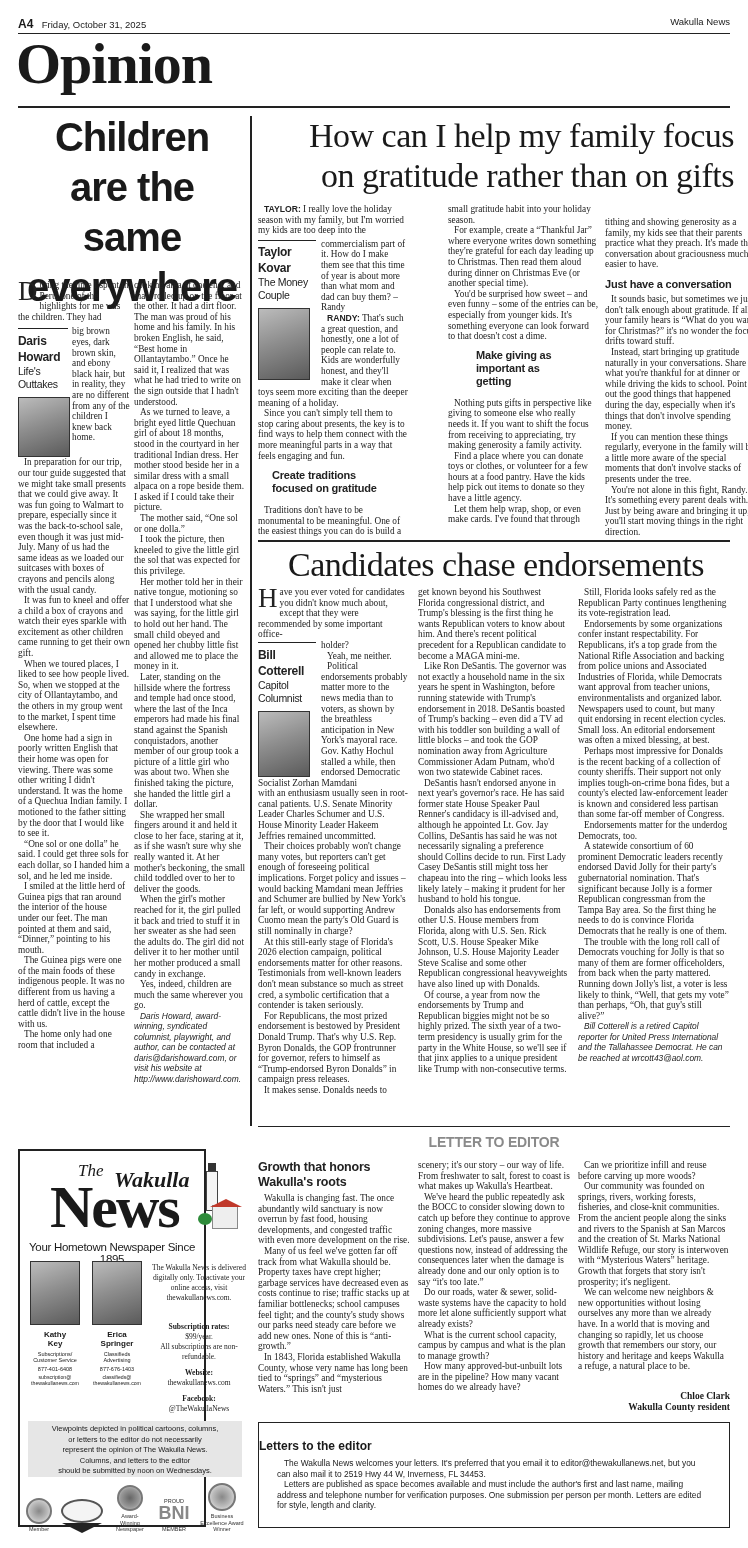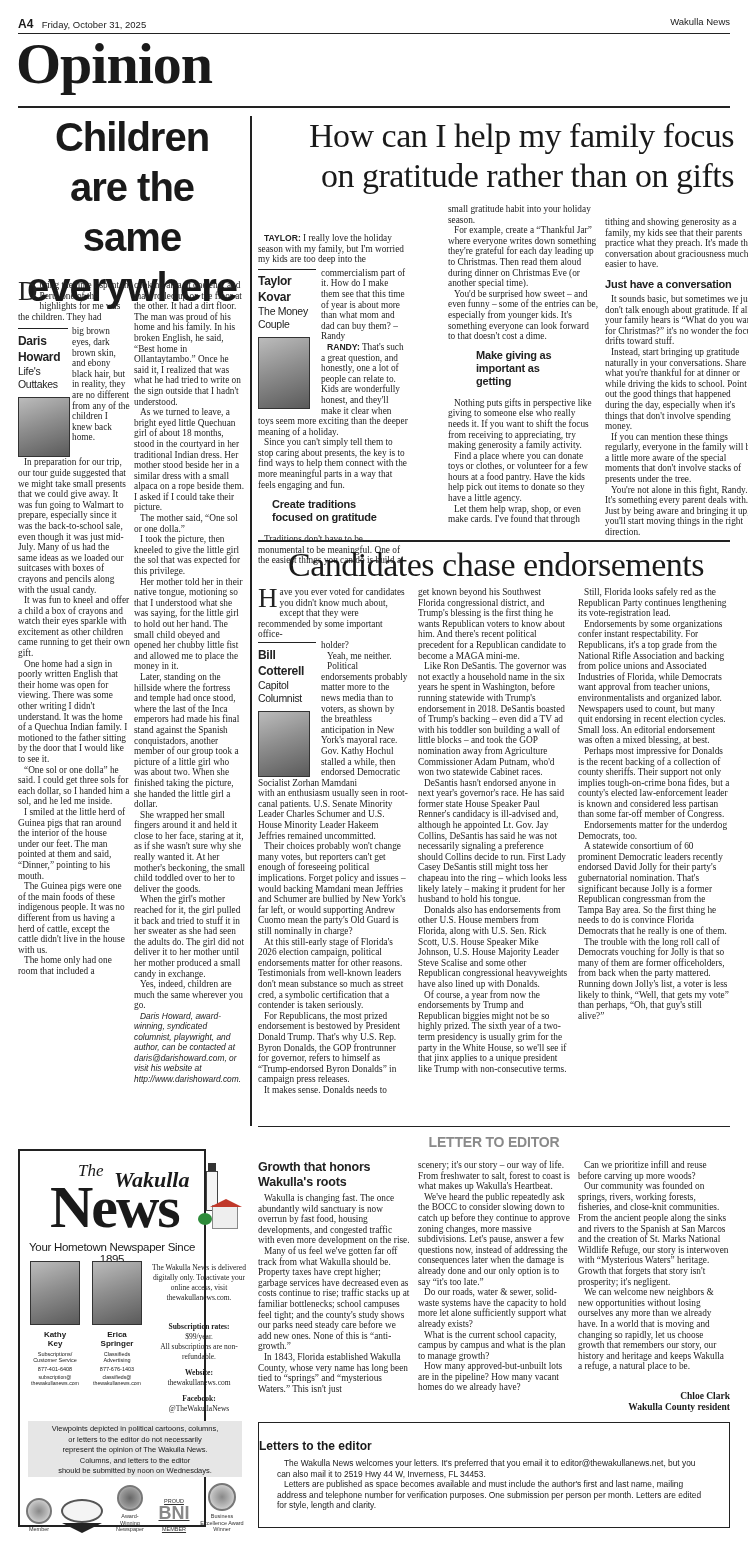--- a/index.html
+++ b/index.html
@@ -48,20 +48,21 @@
     <div style="border-top:1px solid #222;padding-top:4px;"></div>
     <div class="byline-name">Daris</div>
     <div class="byline-name">Howard</div>
     <div class="byline-role">Life's</div>
     <div class="byline-role">Outtakes</div>
     <div class="photo" style="width:52px;height:60px;margin-top:6px;"></div>
   </div>
   <p class="noind" style="margin-top:4px;">big brown eyes, dark brown skin, and ebony black hair, but in reality, they are no different from any of the children I knew back home.</p>
   <p style="clear:both;">In preparation for our trip, our tour guide suggested that we might take small presents that we could give away. It was fun going to Walmart to prepare, especially since it was the back-to-school sale, even though it was just mid-July. Many of us had the same ideas as we loaded our suitcases with boxes of crayons and pencils along with the usual candy.</p>
   <p>It was fun to kneel and offer a child a box of crayons and watch their eyes sparkle with excitement as other children came running to get their own gift.</p>
+  <p>When we toured places, I liked to see how people lived. So, when we stopped at the city of Ollantaytambo, and the others in my group went to the market, I spent time elsewhere.</p>
   <p>One home had a sign in poorly written English that their home was open for viewing. There was some other writing I didn't understand. It was the home of a Quechua Indian family. I motioned to the father sitting by the door that I would like to see it.</p>
   <p>“One sol or one dolla” he said. I could get three sols for each dollar, so I handed him a sol, and he led me inside.</p>
   <p>I smiled at the little herd of Guinea pigs that ran around the interior of the house under our feet. The man pointed at them and said, “Dinner,” pointing to his mouth.</p>
   <p>The Guinea pigs were one of the main foods of these indigenous people. It was no different from us having a herd of cattle, except the cattle didn't live in the house with us.</p>
   <p>The home only had one room that included a</p>
 </div>
 
 <div class="abs body-text" style="left:134px;top:280px;width:112px;">
   <p class="noind">cooking area at one end, and mats rolled up on the floor at the other. It had a dirt floor. The man was proud of his home and his family. In his broken English, he said, “Best home in Ollantaytambo.” Once he said it, I realized that was what he had tried to write on the sign outside that I hadn't understood.</p>
   <p>As we turned to leave, a bright eyed little Quechuan girl of about 18 months, stood in the courtyard in her traditional Indian dress. Her mother stood beside her in a similar dress with a small alpaca on a rope beside them. I asked if I could take their picture.</p>
@@ -73,21 +74,21 @@
   <p>When the girl's mother reached for it, the girl pulled it back and tried to stuff it in her sweater as she had seen the adults do. The girl did not deliver it to her mother until her mother produced a small candy in exchange.</p>
   <p>Yes, indeed, children are much the same wherever you go.</p>
   <p class="tagline" style="text-indent:6px;">Daris Howard, award-winning, syndicated columnist, playwright, and author, can be contacted at daris@darishoward.com, or visit his website at http://www.darishoward.com.</p>
 </div>
 
 <div class="abs serif" style="left:258px;top:116px;width:476px;text-align:right;font-size:34px;line-height:40px;letter-spacing:-0.5px;">
   <div>How can I help my family focus</div>
   <div>on gratitude rather than on gifts</div>
 </div>
 
-<div class="abs body-text" style="left:258px;top:204px;width:150px;margin-top:29px;">
+<div class="abs body-text" style="left:258px;top:204px;width:150px;">
   <p class="noind" style="text-indent:6px;"><b class="sans" style="font-size:8.6px;">TAYLOR:</b><span> I really love the holiday season with my family, but I'm worried my kids are too deep into the</span></p>
   <div style="float:left;width:58px;margin:4px 5px 0 0;">
     <div style="border-top:1px solid #222;padding-top:3px;"></div>
     <div class="byline-name">Taylor</div>
     <div class="byline-name">Kovar</div>
     <div class="byline-role">The Money</div>
     <div class="byline-role">Couple</div>
     <div class="photo" style="width:52px;height:72px;margin-top:6px;"></div>
   </div>
   <p class="noind" style="margin-top:3px;">commercialism part of it. How do I make them see that this time of year is about more than what mom and dad can buy them? – Randy</p>
@@ -149,20 +150,21 @@
   <p>Of course, a year from now the endorsements by Trump and Republican biggies might not be so highly prized. The sixth year of a two-term presidency is usually grim for the party in the White House, so we'll see if that jinx applies to a unique president like Trump with non-consecutive terms.</p>
 </div>
 
 <div class="abs body-text" style="left:578px;top:587px;width:152px;">
   <p>Still, Florida looks safely red as the Republican Party continues lengthening its vote-registration lead.</p>
   <p>Endorsements by some organizations confer instant respectability. For Republicans, it's a top grade from the National Rifle Association and backing from police unions and Associated Industries of Florida, while Democrats want approval from teacher unions, environmentalists and organized labor. Newspapers used to count, but many quit endorsing in recent election cycles. Small loss. An editorial endorsement was often a mixed blessing, at best.</p>
   <p>Perhaps most impressive for Donalds is the recent backing of a collection of county sheriffs. Their support not only implies tough-on-crime bona fides, but a county's elected law-enforcement leader is known and considered less partisan than some far-off member of Congress.</p>
   <p>Endorsements matter for the underdog Democrats, too.</p>
   <p>A statewide consortium of 60 prominent Democratic leaders recently endorsed David Jolly for their party's gubernatorial nomination. That's significant because Jolly is a former Republican congressman from the Tampa Bay area. So the first thing he needs to do is convince Florida Democrats that he really is one of them.</p>
   <p>The trouble with the long roll call of Democrats vouching for Jolly is that so many of them are former officeholders, from back when the party mattered. Running down Jolly's list, a voter is less likely to think, “Well, that gets my vote” than perhaps, “Oh, that guy's still alive?”</p>
+  <p class="tagline" style="text-indent:6px;">Bill Cotterell is a retired Capitol reporter for United Press International and the Tallahassee Democrat. He can be reached at wrcott43@aol.com.</p>
 </div>
 
 <div class="rule" style="left:258px;top:1126px;width:472px;height:1px;"></div>
 
 <div class="box" style="left:18px;top:1149px;width:188px;height:378px;border-width:2px;">
   <div style="position:absolute;left:30px;top:12px;width:190px;height:70px;">
     <span style="position:absolute;left:28px;top:-2px;font-family:'Liberation Serif',serif;font-style:italic;font-size:17px;">The</span>
     <span style="position:absolute;left:64px;top:4px;font-family:'Liberation Serif',serif;font-style:italic;font-weight:bold;font-size:22px;">Wakulla</span>
     <span style="position:absolute;left:0;top:14px;font-family:'Liberation Serif',serif;font-weight:bold;font-size:60px;line-height:60px;letter-spacing:-2px;">News</span>
     <div style="position:absolute;left:148px;top:0;width:40px;height:72px;">
@@ -222,21 +224,21 @@
         <span style="margin-top:2px;">Member</span>
       </div>
     <div class="logo-badge" style="width:44px;">
       <div style="width:42px;height:24px;border-radius:50%;border:2px solid #555;background:#f4f4f4;"></div>
       <div style="width:0;height:0;border-left:20px solid transparent;border-right:20px solid transparent;border-top:10px solid #222;"></div>
     </div>
     <div class="logo-badge" style="width:36px;">
         <div class="circle-badge" style="background:radial-gradient(circle,#666 0%,#999 60%,#ddd 100%);"></div>
         <span style="margin-top:2px;">Award-Winning Newspaper</span>
       </div>
-    <div class="logo-badge" style="width:36px;text-decoration:underline;">
+    <div class="logo-badge" style="width:36px;">
       <span>PROUD</span>
       <span style="font-size:18px;line-height:18px;font-weight:bold;color:#888;">BNI</span>
       <span style="margin-top:4px;">MEMBER</span>
     </div>
     <div class="logo-badge" style="width:44px;">
         <div class="circle-badge" style="width:28px;height:28px;"></div>
         <span style="margin-top:2px;">Business Excellence Award Winner</span>
       </div>
   </div>
 </div>

